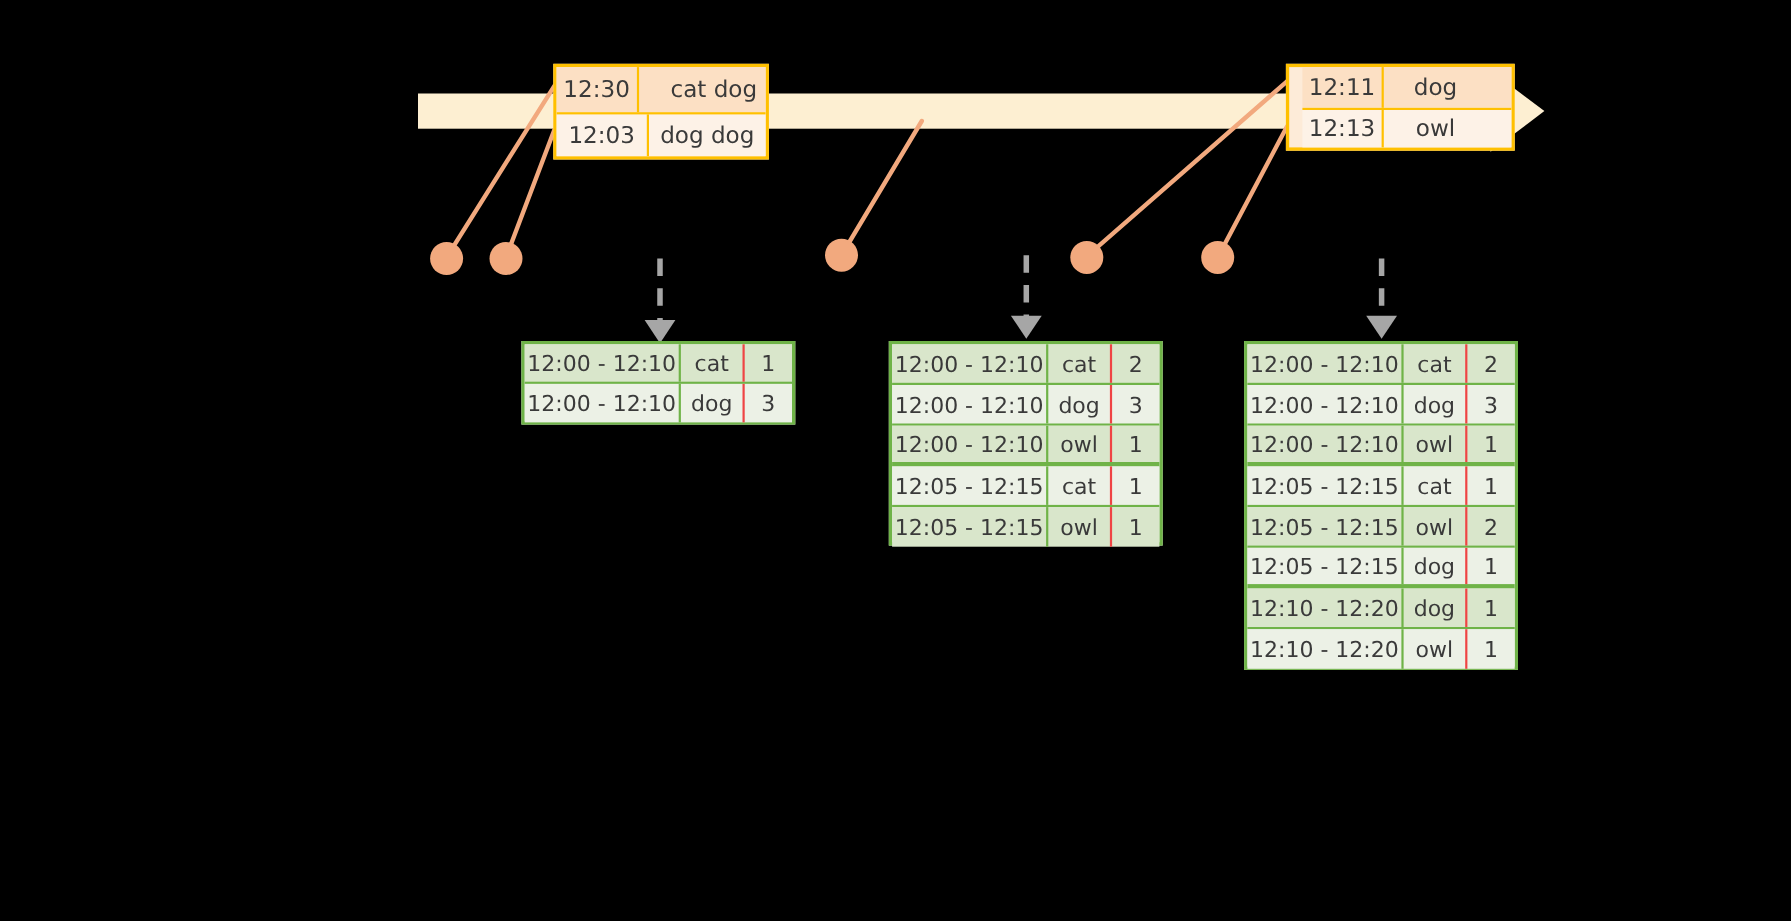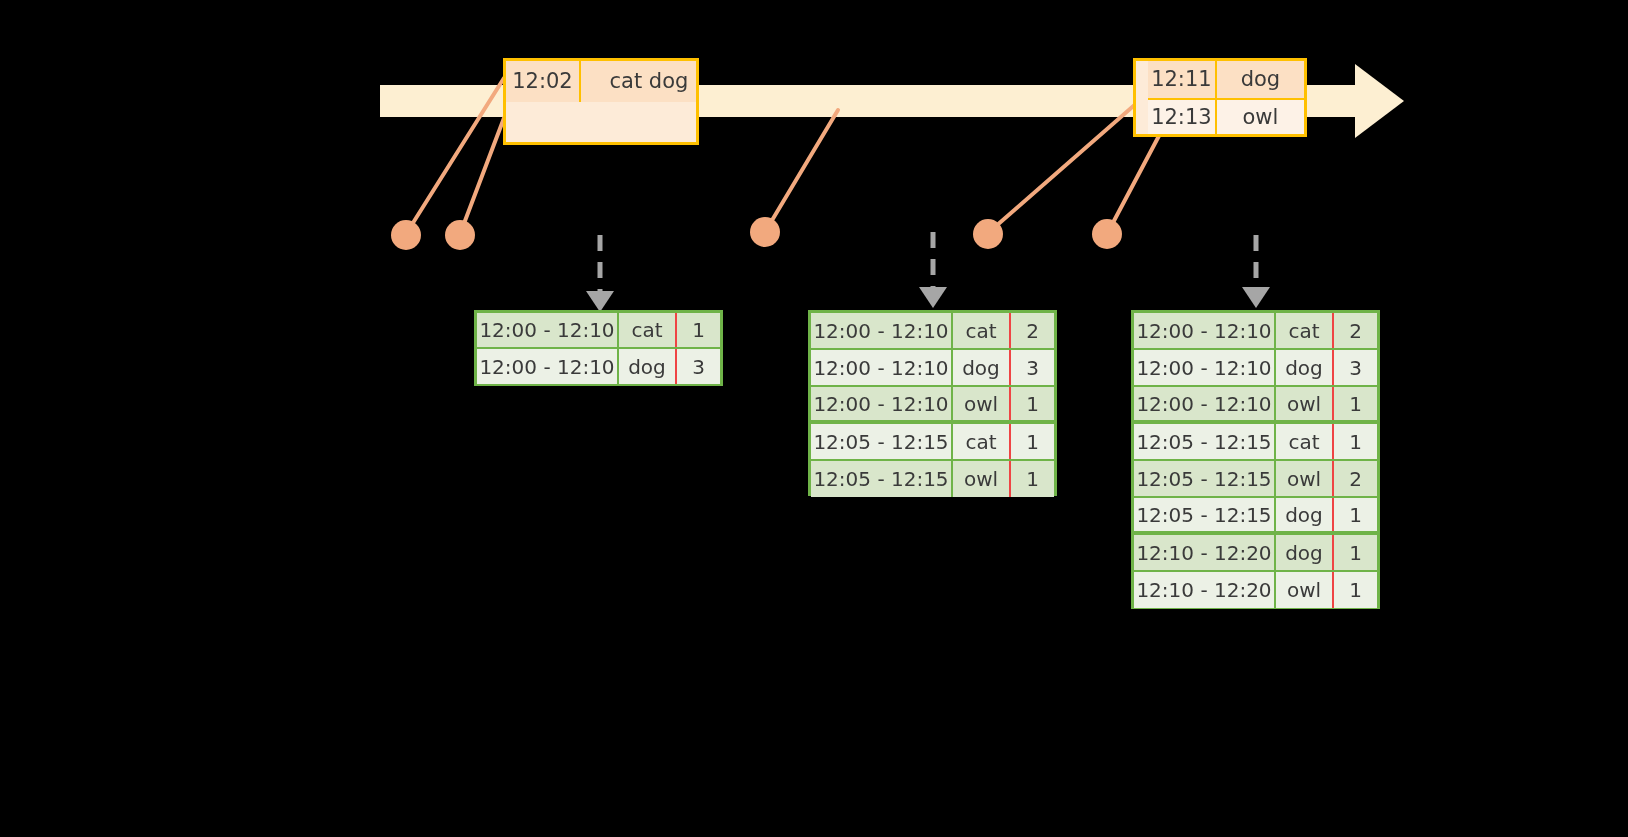--- a/index.html
+++ b/index.html
@@ -132,27 +132,31 @@
       </g>
       <g>
         <line x1="1256" y1="235" x2="1256" y2="288" stroke="#A6A6A6" stroke-width="5" stroke-dasharray="16 11"></line>
         <polygon points="1242,287 1270,287 1256,308"></polygon>
       </g>
     </g>
   </svg>
 
   <div class="event-box" style="left:503px; top:58px; width:196px; height:87px;">
     <div class="event-row shade-a" style="height:41px;">
-      <div class="ev-time" style="width:84px;">12:02</div>
+      <div class="ev-time" style="width:84px;">12:30</div>
       <div class="ev-words" style="width:106px;margin-left:21px;">cat dog</div>
     </div>
-  </div>
-
-
-  <div class="event-box" style="left:1133px; top:58px; width:174px; height:79px;padding-left:12px;">
+    <div class="event-row shade-b" style="height:40px;">
+      <div class="ev-time" style="width:84px;">12:03</div>
+      <div class="ev-words" style="width:106px;">dog dog</div>
+    </div>
+  </div>
+
+
+  <div class="event-box" style="left:1169px; top:58px; width:208px; height:79px;padding-left:12px;">
     <div class="event-row shade-a" style="height:37px;">
       <div class="ev-time" style="width:74px;">12:11</div>
       <div class="ev-words" style="width:94px;">dog</div>
     </div>
     <div class="event-row shade-b" style="height:36px;">
       <div class="ev-time" style="width:74px;text-align:right;">12:13</div>
       <div class="ev-words" style="width:94px;">owl</div>
     </div>
   </div>
 

